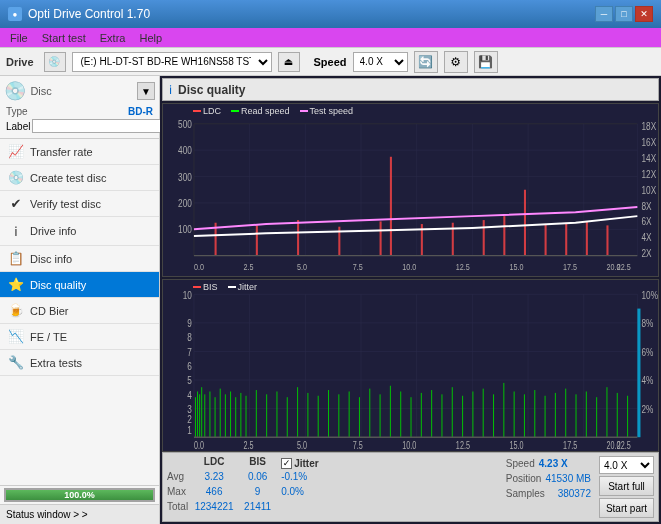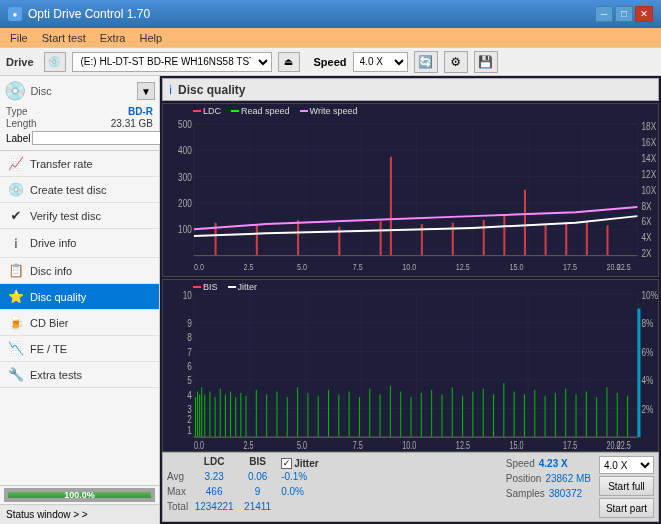--- a/index.html
+++ b/index.html
@@ -17,21 +17,21 @@
     }
     .titlebar-left { display: flex; align-items: center; gap: 6px; }
     .titlebar-icon { width: 14px; height: 14px; background: #5ba3e8; border-radius: 2px; display: flex; align-items: center; justify-content: center; font-size: 8px; color: white; }
     .titlebar-title { font-size: 12px; font-weight: normal; }
     .titlebar-controls { display: flex; gap: 2px; }
     .titlebar-btn { width: 18px; height: 16px; background: #5a9fd4; border: 1px solid #4080b0; color: white; font-size: 9px; cursor: pointer; display: flex; align-items: center; justify-content: center; }
     .titlebar-btn.close { background: #c0392b; border-color: #a93226; }
 
     
     .menubar {
-      background: #fdba74;
+      background: #d946ef;
       border-bottom: 1px solid #ccc;
       height: 20px;
       display: flex;
       align-items: center;
       padding: 0 4px;
       gap: 2px;
     }
     .menubar-item {
       padding: 2px 6px;
       font-size: 11px;
@@ -174,21 +174,21 @@
       justify-content: space-between;
       padding: 4px 6px;
       font-size: 10px;
       cursor: pointer;
       border-top: 1px solid #ccc;
       background: #e8e8e8;
     }
     .progress-bar-container {
       height: 14px;
       background: #ddd;
-      border: 4px solid #a3a3a3;
+      border: 2px solid #a3a3a3;
       margin: 2px 4px;
     }
     .progress-bar-fill {
       height: 100%;
       background: linear-gradient(to bottom, #5cb85c, #3d9140);
       display: flex;
       align-items: center;
       justify-content: center;
       color: white;
       font-size: 9px;
@@ -315,24 +315,20 @@
         <div>
           <div class="disc-title">Disc</div>
         </div>
         <div style="margin-left:auto; width:18px; height:18px; background:#e0e0e0; border:1px solid #aaa; cursor:pointer; display:flex; align-items:center; justify-content:center; font-size:10px;">▼</div>
       </div>
       <div class="disc-rows">
         <div class="disc-row">
           <span class="label">Type</span>
           <span class="value">BD-R</span>
         </div>
-        <div class="disc-row">
-          <span class="label">Length</span>
-          <span class="value-black">23.31 GB</span>
-        </div>
         <div class="label-input-row">
           <span class="label">Label</span>
           <input class="label-input" type="text" style="">
           <div class="label-btn">🔍</div>
         </div>
       </div>
     </div>
 
     <div class="nav-items">
       <div class="nav-item">
@@ -399,21 +395,21 @@
           <div class="legend-item">
             <div class="legend-dot" style="background:#ff4444;"></div>
             <span>LDC</span>
           </div>
           <div class="legend-item">
             <div class="legend-dot" style="background:#00ff00;"></div>
             <span>Read speed</span>
           </div>
           <div class="legend-item">
             <div class="legend-dot" style="background:#ff88ff;"></div>
-            <span>Write speed</span>
+            <span>Test speed</span>
           </div>
         </div>
         <svg class="chart-svg" viewBox="0 0 480 130" preserveAspectRatio="none">
 
           <rect width="480" height="130" fill="#1e1e3a"></rect>
 
           <g stroke="#333" stroke-width="0.5">
             <line x1="30" y1="15" x2="30" y2="115"></line>
             <line x1="30" y1="15" x2="460" y2="15"></line>
 
@@ -638,23 +634,23 @@
       </div>
 
       <div style="margin-left: auto; display:flex; gap:8px; align-items:flex-start;">
         <div style="display:flex; flex-direction:column; gap:1px;">
           <div style="display:flex; gap:4px; height:14px; align-items:center;">
             <span style="color:#555;">Speed</span>
             <span style="color:#0066cc; font-weight:bold;">4.23 X</span>
           </div>
           <div style="display:flex; gap:4px; height:14px; align-items:center;text-align:center;">
             <span style="color:#555;">Position</span>
-            <span style="color:#0066cc;">23862 MB</span>
-          </div>
-          <div style="display:flex; gap:4px; height:14px; align-items:center;">
+            <span style="color:#0066cc;">41530 MB</span>
+          </div>
+          <div style="display:flex; gap:4px; height:14px; align-items:center;justify-content:space-between;">
             <span style="color:#555;">Samples</span>
             <span style="color:#0066cc;">380372</span>
           </div>
         </div>
         <div style="display:flex; flex-direction:column; gap:2px;">
           <select style="height:18px; font-size:10px; border:1px solid #aaa; background:white; width:55px;">
             <option>4.0 X</option>
           </select>
           <button class="start-btn">Start full</button>
           <button class="start-btn">Start part</button>

